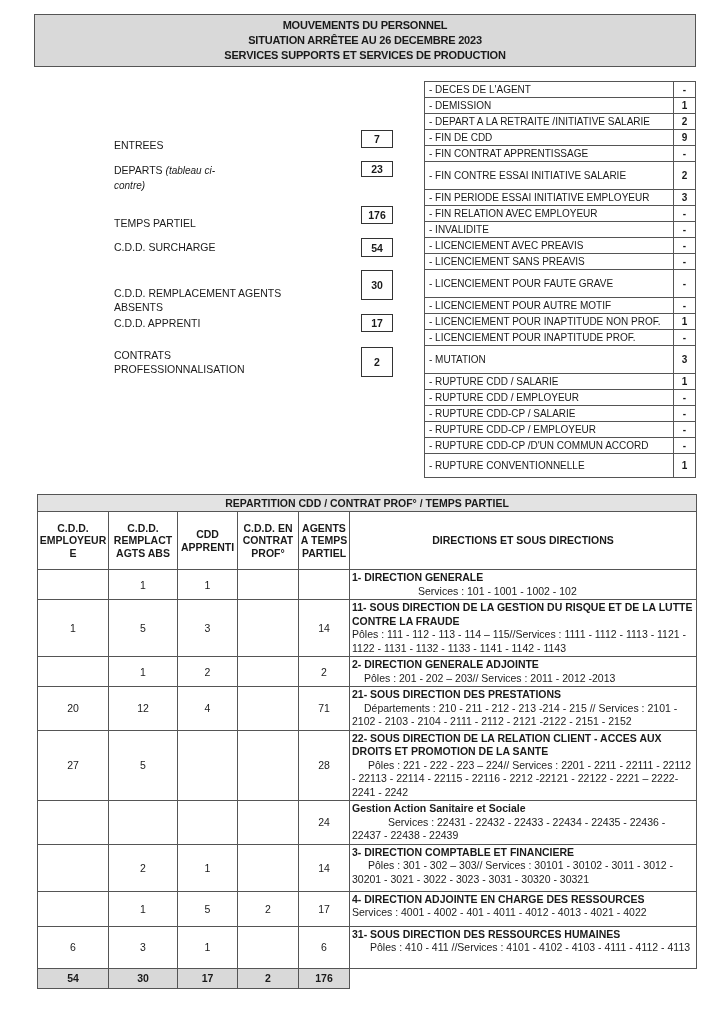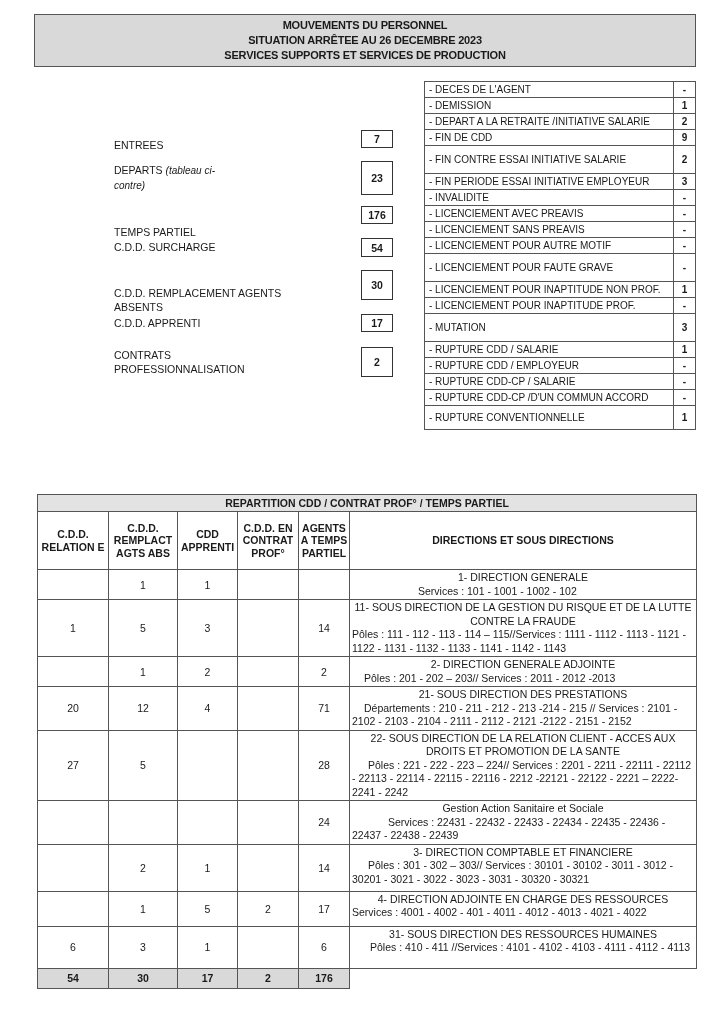--- a/index.html
+++ b/index.html
@@ -34,21 +34,21 @@
   
   .rep-table {
     position: absolute; left: 37px; top: 494px; width: 660px;
     border-collapse: collapse; font-size: 10.5px;
   }
   .rep-table th, .rep-table td { border: 1px solid #555; }
   .rep-table .caption-row th { background: #e3e3e3; height: 17px; font-size: 10.5px; font-weight: bold; }
   .rep-table .head-row th { background: #ffffff; font-weight: bold; font-size: 10.5px; line-height: 12.5px; height: 58px; }
   .rep-table td.num { text-align: center; font-size: 10.5px; }
   .rep-table td.dir { padding: 1px 2px; font-size: 10.5px; line-height: 13.5px; vertical-align: top; }
-  .dir-title { font-weight: normal; display: block; text-align: center; }
+  .dir-title { font-weight: bold; display: block; }
   .dir-sub { display: block; }
   .rep-table .total-row td { background: #d9d9d9; font-weight: bold; height: 20px; text-align: center; }
   .rep-table .total-row td.blank { background: #fff; border: none; border-left: 1px solid #555; }
 </style>
 </head>
 <body>
 
 <div class="title-box">
   <div>MOUVEMENTS DU PERSONNEL</div>
   <div>SITUATION ARRÊTEE AU 26 DECEMBRE 2023</div>
@@ -58,24 +58,24 @@
 <div class="summary">
   <div class="sum-row" style="top:130px;">
     <div class="sum-label" style="top:8px;">ENTREES</div>
     <div class="sum-val" style="top:0; height:18px;">7</div>
   </div>
   <div class="sum-row" style="top:161px;">
     <div class="sum-label" style="top:2px; width:110px;">
       <span>DEPARTS</span>
       <i>(tableau ci-contre)</i>
     </div>
-    <div class="sum-val" style="top:0; height:34px;">23</div>
+    <div class="sum-val" style="top:0; height:16px;">23</div>
   </div>
   <div class="sum-row" style="top:206px;">
-    <div class="sum-label" style="top:19px;">TEMPS PARTIEL</div>
+    <div class="sum-label" style="top:10px;">TEMPS PARTIEL</div>
     <div class="sum-val" style="top:0; height:18px;">176</div>
   </div>
   <div class="sum-row" style="top:238px;">
     <div class="sum-label" style="top:2px; width:140px;">C.D.D. SURCHARGE</div>
     <div class="sum-val" style="top:0; height:19px;">54</div>
   </div>
   <div class="sum-row" style="top:270px;">
     <div class="sum-label" style="top:16px; width:175px;">C.D.D. REMPLACEMENT AGENTS ABSENTS</div>
     <div class="sum-val" style="top:0; height:30px;">30</div>
   </div>
@@ -100,46 +100,54 @@
         <td class="v">1</td>
       </tr>
     <tr style="height:16px">
         <td>- DEPART A LA RETRAITE /INITIATIVE SALARIE</td>
         <td class="v">2</td>
       </tr>
     <tr style="height:16px">
         <td>- FIN DE CDD</td>
         <td class="v">9</td>
       </tr>
+    <tr style="height:16px">
+        <td>- FIN CONTRAT APPRENTISSAGE</td>
+        <td class="v">-</td>
+      </tr>
     <tr style="height:28px">
         <td>- FIN CONTRE ESSAI INITIATIVE SALARIE</td>
         <td class="v">2</td>
       </tr>
     <tr style="height:16px">
         <td>- FIN PERIODE ESSAI INITIATIVE EMPLOYEUR</td>
         <td class="v">3</td>
       </tr>
     <tr style="height:16px">
+        <td>- FIN RELATION AVEC EMPLOYEUR</td>
+        <td class="v">-</td>
+      </tr>
+    <tr style="height:16px">
         <td>- INVALIDITE</td>
         <td class="v">-</td>
       </tr>
     <tr style="height:16px">
         <td>- LICENCIEMENT AVEC PREAVIS</td>
         <td class="v">-</td>
       </tr>
     <tr style="height:16px">
         <td>- LICENCIEMENT SANS PREAVIS</td>
-        <td class="v">-</td>
-      </tr>
-    <tr style="height:16px">
-        <td>- LICENCIEMENT POUR AUTRE MOTIF</td>
         <td class="v">-</td>
       </tr>
     <tr style="height:28px">
         <td>- LICENCIEMENT POUR FAUTE GRAVE</td>
+        <td class="v">-</td>
+      </tr>
+    <tr style="height:16px">
+        <td>- LICENCIEMENT POUR AUTRE MOTIF</td>
         <td class="v">-</td>
       </tr>
     <tr style="height:16px">
         <td>- LICENCIEMENT POUR INAPTITUDE NON PROF.</td>
         <td class="v">1</td>
       </tr>
     <tr style="height:16px">
         <td>- LICENCIEMENT POUR INAPTITUDE PROF.</td>
         <td class="v">-</td>
       </tr>
@@ -150,20 +158,24 @@
     <tr style="height:16px">
         <td>- RUPTURE CDD / SALARIE</td>
         <td class="v">1</td>
       </tr>
     <tr style="height:16px">
         <td>- RUPTURE CDD / EMPLOYEUR</td>
         <td class="v">-</td>
       </tr>
     <tr style="height:16px">
         <td>- RUPTURE CDD-CP / SALARIE</td>
+        <td class="v">-</td>
+      </tr>
+    <tr style="height:16px">
+        <td>- RUPTURE CDD-CP / EMPLOYEUR</td>
         <td class="v">-</td>
       </tr>
     <tr style="height:16px">
         <td>- RUPTURE CDD-CP /D'UN COMMUN ACCORD</td>
         <td class="v">-</td>
       </tr>
     <tr style="height:24px">
         <td>- RUPTURE CONVENTIONNELLE</td>
         <td class="v">1</td>
       </tr>
@@ -177,21 +189,21 @@
       <col style="width:60px">
       <col style="width:61px">
       <col style="width:51px">
       <col>
   </colgroup>
   <thead>
     <tr class="caption-row">
       <th colspan="6">REPARTITION CDD / CONTRAT PROF° / TEMPS PARTIEL</th>
     </tr>
     <tr class="head-row">
-      <th>C.D.D. RELATION E</th>
+      <th>C.D.D. EMPLOYEUR E</th>
       <th>C.D.D. REMPLACT AGTS ABS</th>
       <th>CDD APPRENTI</th>
       <th>C.D.D. EN CONTRAT PROF°</th>
       <th>AGENTS A TEMPS PARTIEL</th>
       <th>DIRECTIONS ET SOUS DIRECTIONS</th>
     </tr>
   </thead>
   <tbody>
     <tr style="height:29px">
       <td class="num"></td>

